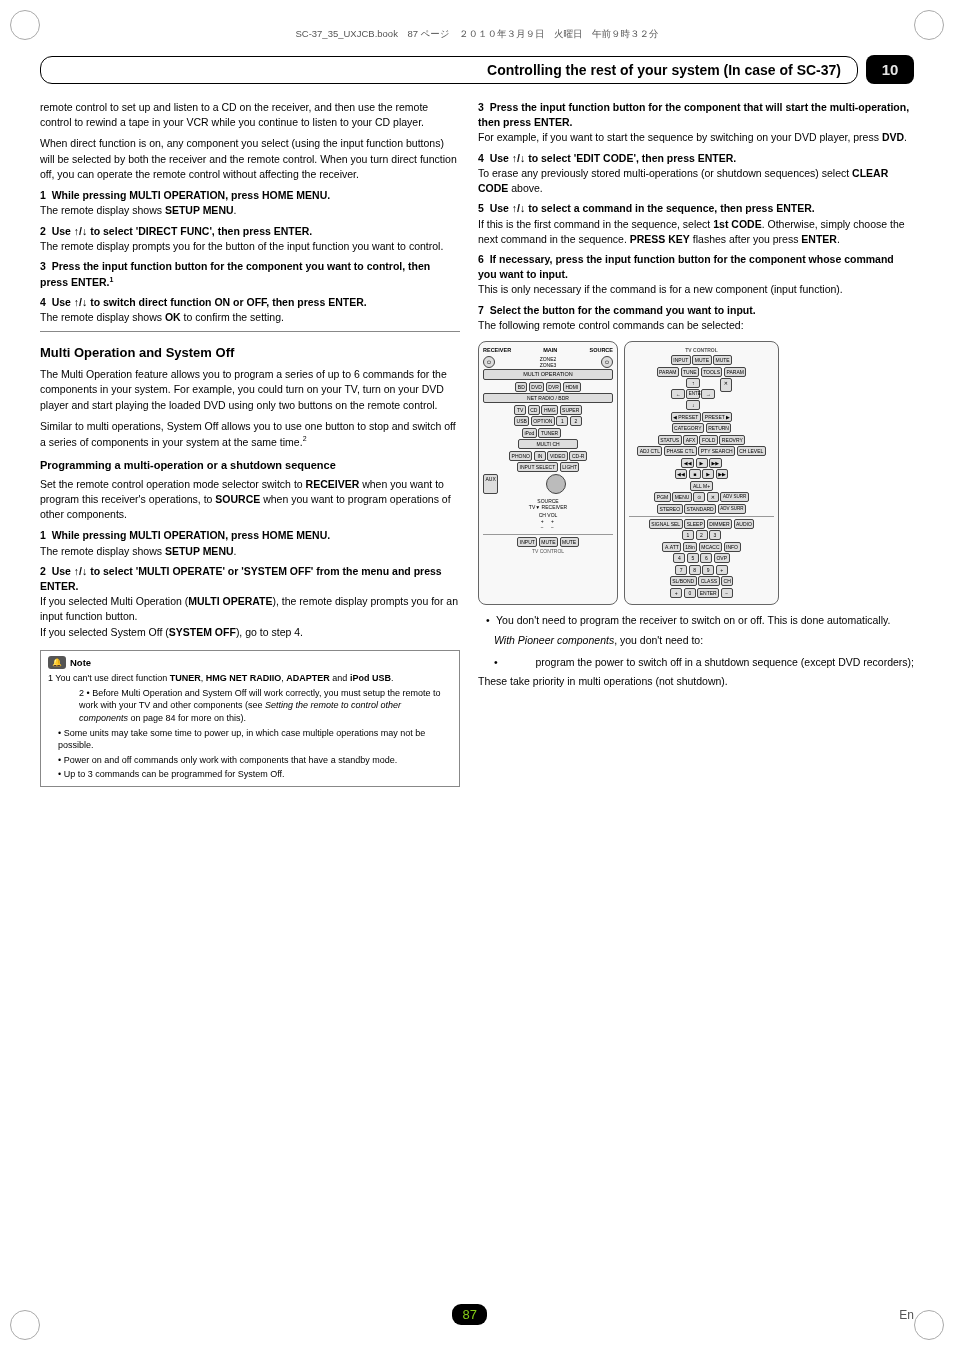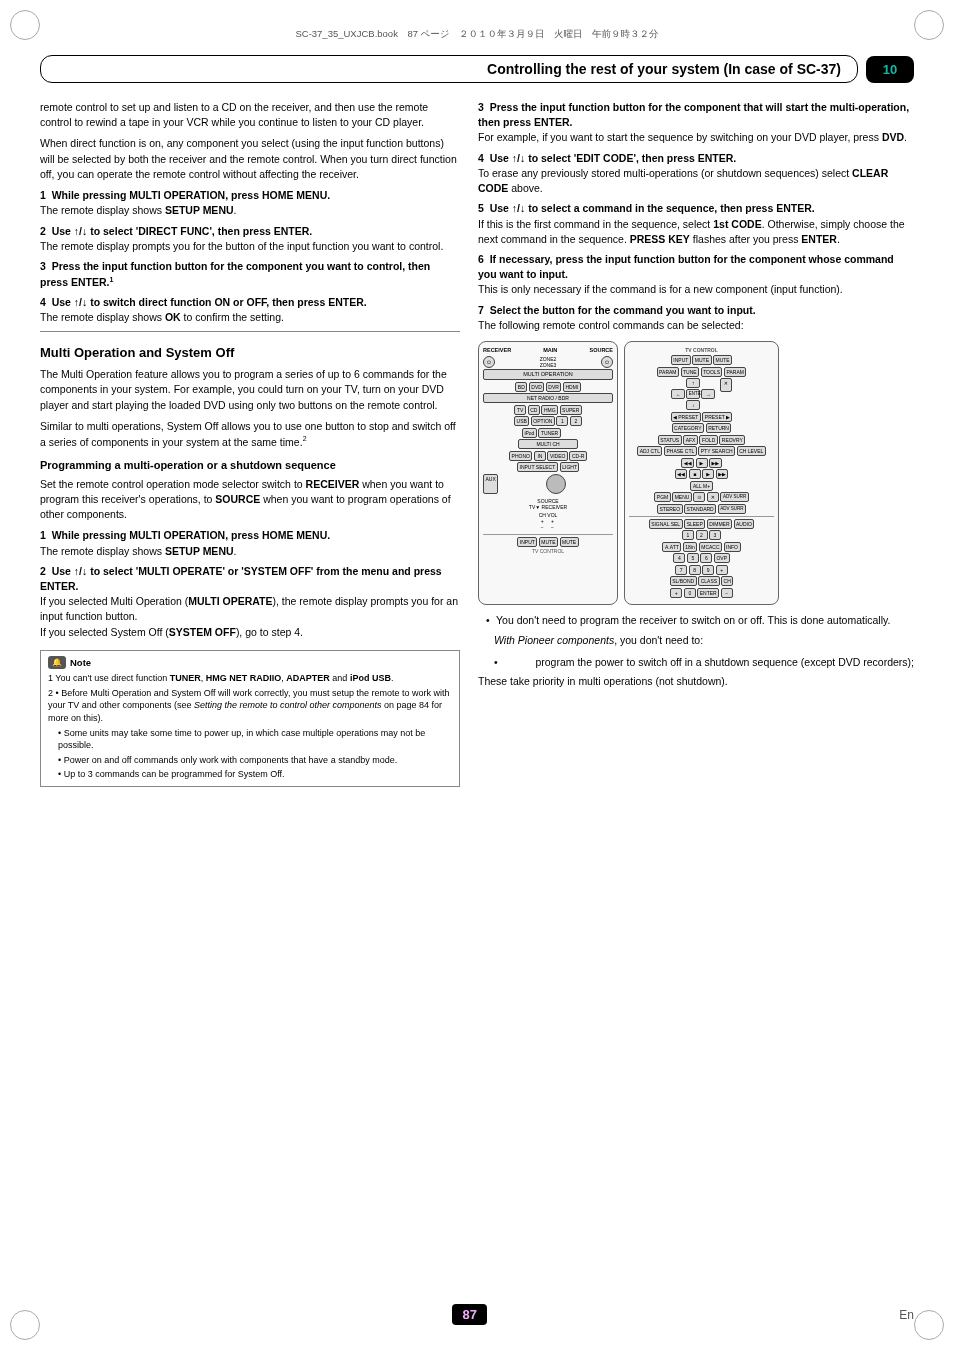--- a/index.html
+++ b/index.html
@@ -52,24 +52,24 @@
       border: 1.5px solid #000;
       border-radius: 12px;
       padding: 5px 16px;
       font-size: 14px;
       font-weight: bold;
       flex: 1;
       text-align: right;
     }
     .chapter-number-box {
       background: #000;
-      color: #14b8a6;
+      color: #e5e5e5;
       border-radius: 8px;
       padding: 6px 14px;
-      font-size: 13px;
+      font-size: 15px;
       font-weight: bold;
       margin-left: 8px;
       min-width: 48px;
       text-align: center;
     }
 
     
     .main-content {
       position: absolute;
       top: 100px;
@@ -165,25 +165,25 @@
       left: 40px;
       right: 40px;
       display: flex;
       justify-content: space-between;
       align-items: center;
       font-size: 10px;
     }
 
     .page-num-box {
       background: #000;
-      color: #f0abfc;
+      color: #84cc16;
       padding: 3px 10px;
-      border-radius: 4px;
+      border-radius: 9px;
       font-size: 13px;
-      font-weight: bold;
+      font-weight: normal;
     }
 
     .page-lang {
       font-size: 12px;
       color: #555;
     }
 
     
     .section-divider {
       border: none;
@@ -362,21 +362,21 @@
     </div>
 
     <div class="note-box">
       <div class="note-header">
         <span class="note-icon">🔔</span>
         <span>Note</span>
       </div>
       <div style="margin-bottom:2px;">
         1 You can't use direct function <b>TUNER</b>, <b>HMG NET RADIIO</b>, <b>ADAPTER</b> and <b>iPod USB</b>.
       </div>
-      <div style="margin-bottom:2px;">
+      <div style="margin-bottom:2px;margin-left:31px;">
         2 • Before Multi Operation and System Off will work correctly, you must setup the remote to work with your TV and other components (see <i>Setting the remote to control other components</i> on page 84 for more on this).
       </div>
       <div style="padding-left:10px; margin-bottom:2px;">
         • Some units may take some time to power up, in which case multiple operations may not be possible.
       </div>
       <div style="padding-left:10px; margin-bottom:2px;">
         • Power on and off commands only work with components that have a standby mode.
       </div>
       <div style="padding-left:10px;">
         • Up to 3 commands can be programmed for System Off.

